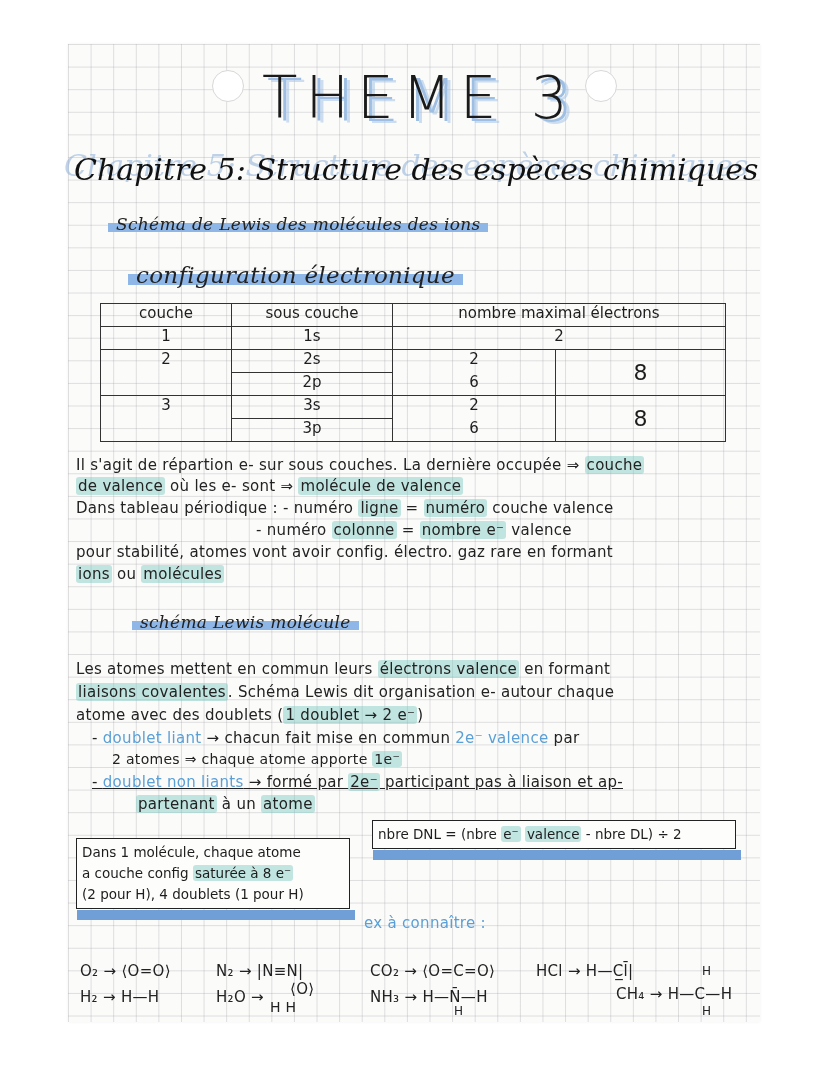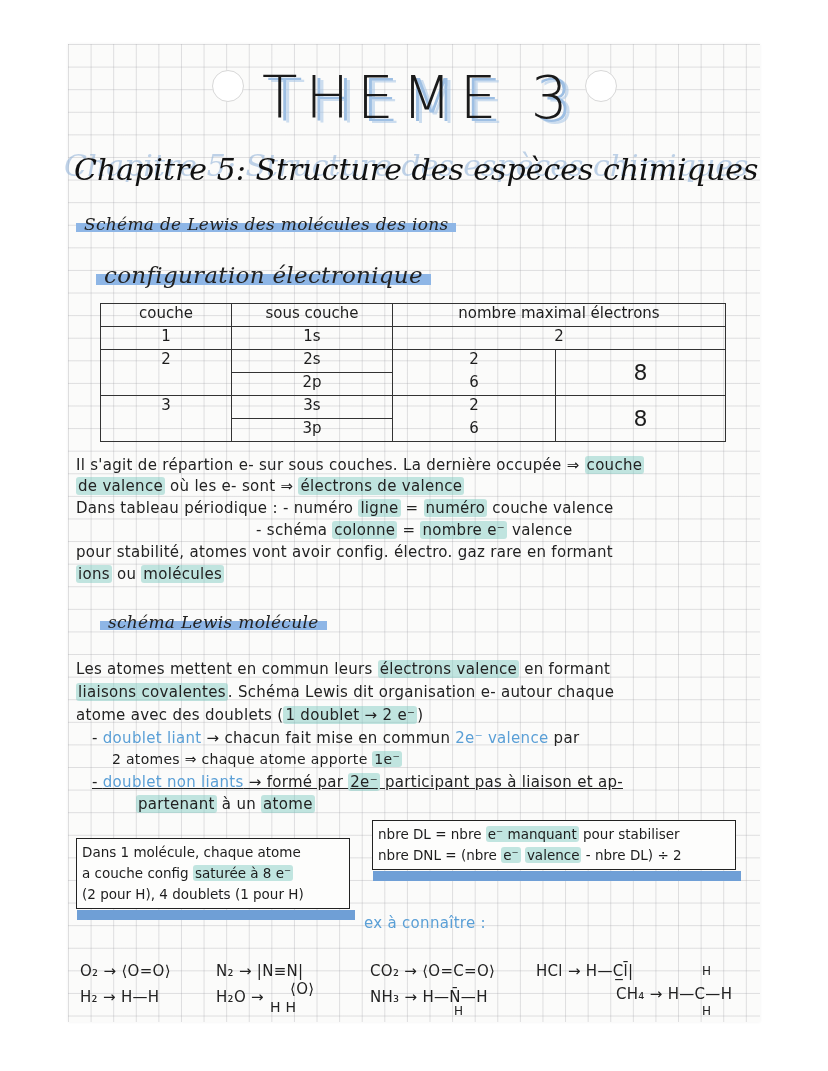--- a/index.html
+++ b/index.html
@@ -13,21 +13,21 @@
          background-size:22.6px 22.6px;
          box-shadow:0 0 3px rgba(0,0,0,.06);}
   .hole{position:absolute;width:30px;height:30px;border-radius:50%;background:#fff;
         border:1px solid #d8d8d8;top:70px;}
   .abs{position:absolute;white-space:nowrap;}
   .hand{font-family:"DejaVu Sans",sans-serif;font-size:15px;letter-spacing:.3px;color:#222;}
   .script{font-family:"DejaVu Serif",serif;font-style:italic;}
   .theme{font-family:"DejaVu Sans",sans-serif;font-size:58px;font-weight:300;letter-spacing:8px;
          color:#1a1a1a;text-shadow:5px 3px 0 #9ebfe3, 8px 5px 0 rgba(158,191,227,.5);}
   .chapter{font-size:30px;color:#111;text-shadow:-10px -4px 0 rgba(140,175,215,.55);}
-  .hl-blue{background:linear-gradient(to bottom, transparent 45%, #8eb6e6 45%, #8eb6e6 90%, transparent 90%);}
+  .hl-blue{background:linear-gradient(to bottom, transparent 45%, #8eb6e6 45%, #8eb6e6 90%, transparent 90%);margin-left:32px;}
   .hl-teal{background:rgba(120,200,190,.45);border-radius:3px;padding:0 2px;}
   .blue-ink{color:#5a9fd6;}
   table.cfg{position:absolute;left:100px;top:303px;width:626px;border-collapse:collapse;
             font-size:15px;}
   table.cfg td{border:1.3px solid #333;text-align:center;padding:0;height:22px;vertical-align:top;}
   .box{position:absolute;border:1.5px solid #222;background:#fdfdfc;font-size:13.5px;line-height:21px;
        padding:3px 5px;}
   .box .shadow{position:absolute;left:0;right:-6px;bottom:-12px;height:10px;background:#6f9fd6;}
   .mol{font-size:15px;}
 </style>
@@ -76,27 +76,27 @@
     <td>3p</td>
     <td style="border-top:none;">6</td>
   </tr>
 </tbody>
   </table>
 
 <div class="abs hand" style="left:76px;top:456px;">
   <span>Il s'agit de répartion e- sur sous couches. La dernière occupée ⇒ </span><span class="hl-teal">couche</span>
 </div>
 <div class="abs hand" style="left:76px;top:477px;">
-  <span class="hl-teal">de valence</span><span> où les e- sont ⇒ </span><span class="hl-teal">électrons de valence</span>
+  <span class="hl-teal">de valence</span><span> où les e- sont ⇒ </span><span class="hl-teal">molécule de valence</span>
 </div>
 <div class="abs hand" style="left:76px;top:499px;">
   <span>Dans tableau périodique : - numéro </span><span class="hl-teal">ligne</span><span> = </span><span class="hl-teal">numéro</span><span> couche valence</span>
 </div>
 <div class="abs hand" style="left:256px;top:521px;">
-  <span>- schéma </span><span class="hl-teal">colonne</span><span> = </span><span class="hl-teal">nombre e⁻</span><span> valence</span>
+  <span>- numéro </span><span class="hl-teal">colonne</span><span> = </span><span class="hl-teal">nombre e⁻</span><span> valence</span>
 </div>
 <div class="abs hand" style="left:76px;top:543px;">pour stabilité, atomes vont avoir config. électro. gaz rare en formant</div>
 <div class="abs hand" style="left:76px;top:565px;">
   <span class="hl-teal">ions</span><span> ou </span><span class="hl-teal">molécules</span>
 </div>
 
 <div class="abs hand script hl-blue" style="left:100px;top:612px;font-size:17px;padding:0 8px;">schéma Lewis molécule</div>
 
 <div class="abs hand" style="left:76px;top:660px;">
   <span>Les atomes mettent en commun leurs </span><span class="hl-teal">électrons valence</span><span> en formant</span>
@@ -120,21 +120,20 @@
   <span class="hl-teal">partenant</span><span> à un </span><span class="hl-teal">atome</span>
 </div>
 
 <div class="box" style="left:76px;top:838px;width:262px;">
   <div>Dans 1 molécule, chaque atome</div>
   <div><span>a couche config </span><span class="hl-teal">saturée à 8 e⁻</span></div>
   <div>(2 pour H), 4 doublets (1 pour H)</div>
   <div class="shadow"></div>
 </div>
 <div class="box" style="left:372px;top:820px;width:352px;">
-  <div><span>nbre DL = nbre </span><span class="hl-teal">e⁻ manquant</span><span> pour stabiliser</span></div>
   <div><span>nbre DNL = (nbre </span><span class="hl-teal">e⁻</span><span> </span><span class="hl-teal">valence</span><span> - nbre DL) ÷ 2</span></div>
   <div class="shadow"></div>
 </div>
 
 <div class="abs hand blue-ink" style="left:364px;top:914px;">ex à connaître :</div>
 
 <div class="abs hand mol" style="left:80px;top:962px;"><span>O₂ →</span> <span>⟨O=O⟩</span></div>
 <div class="abs hand mol" style="left:80px;top:988px;"><span>H₂ →</span> <span>H—H</span></div>
 <div class="abs hand mol" style="left:216px;top:962px;"><span>N₂ →</span> <span>|N≡N|</span></div>
 <div class="abs hand mol" style="left:216px;top:988px;"><span>H₂O →</span></div>

